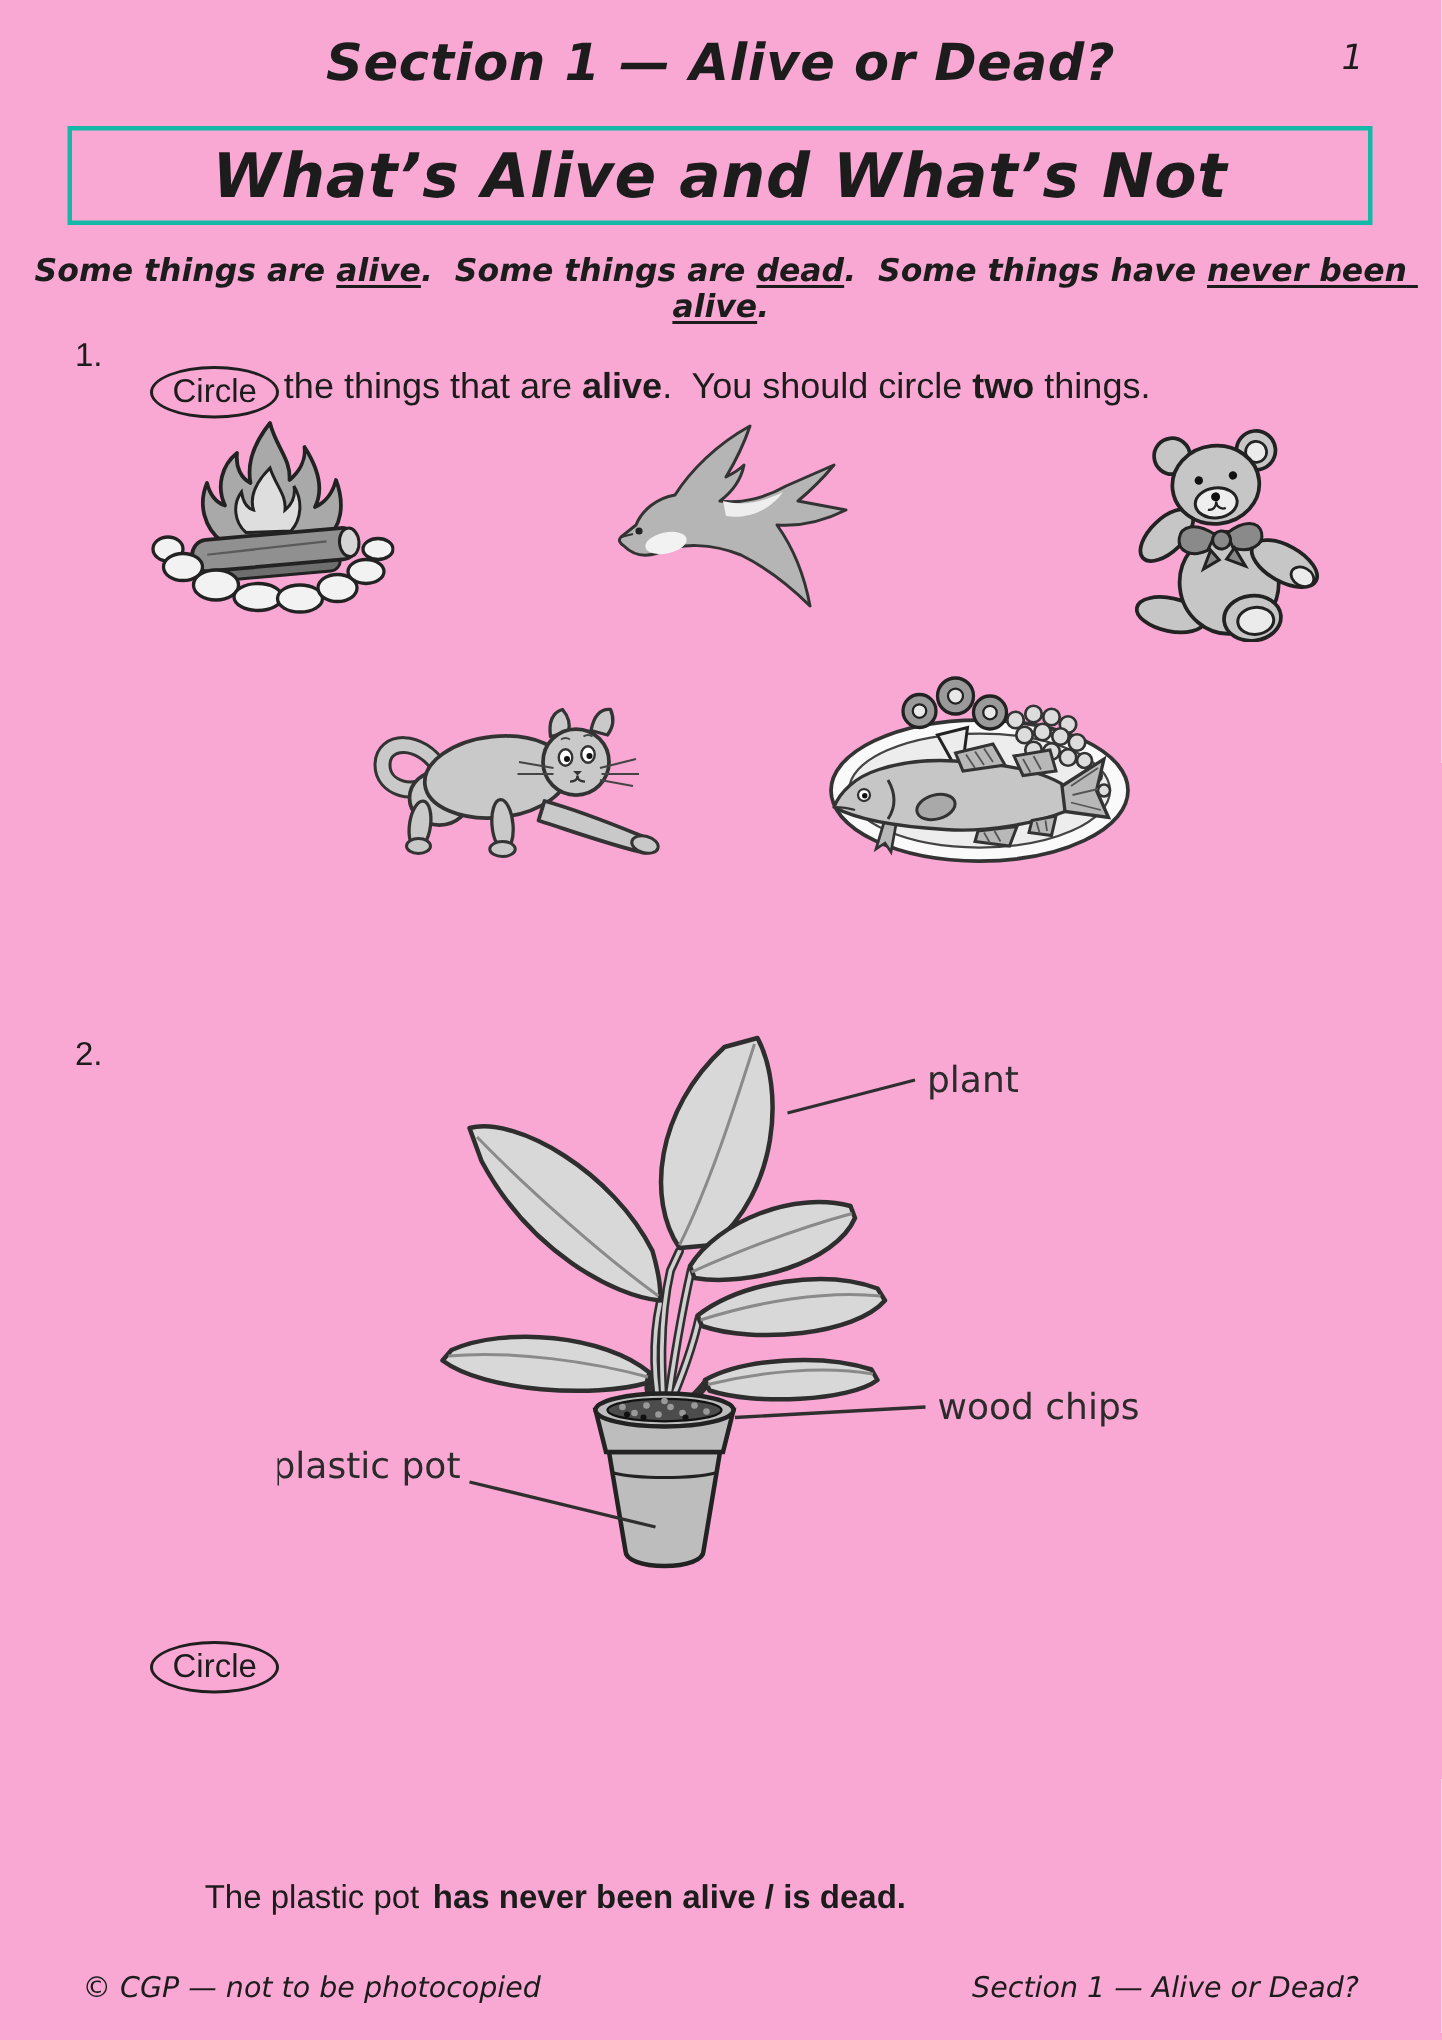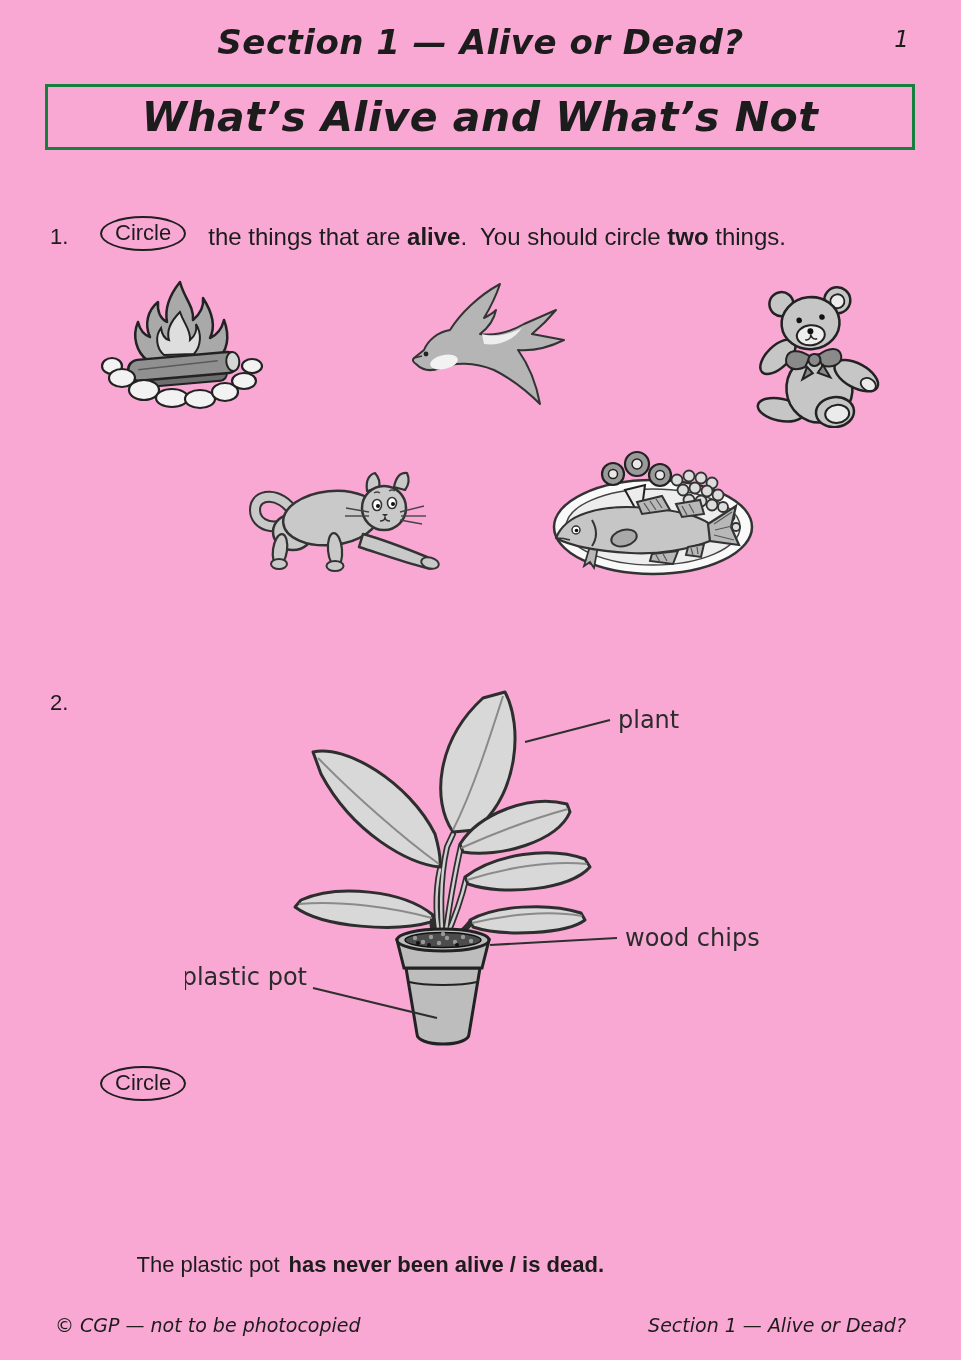--- a/index.html
+++ b/index.html
@@ -3,29 +3,29 @@
 <meta charset="utf-8">
 <style>
   html,body{margin:0;padding:0;background:#ffffff;}
   .page{position:relative;width:961px;height:1360px;background:#f9a8d4;overflow:hidden;
         font-family:"Liberation Sans",sans-serif;color:#1c1c1c;}
   .abs{position:absolute;}
   
   .hdr-title{left:0;right:0;top:22px;text-align:center;
      font-family:"DejaVu Sans",sans-serif;font-style:italic;font-weight:bold;font-size:34px;letter-spacing:.5px;}
   .pg-num{right:52px;top:26px;font-family:"DejaVu Sans",sans-serif;font-style:italic;font-size:23px;}
-  .title-box{left:45px;top:84px;width:864px;height:60px;border:3px solid #15803d;
+  .title-box{left:45px;top:84px;width:864px;height:60px;border:3px solid #14b8a6;
      display:flex;align-items:center;justify-content:center;}
   .title-box .t{font-family:"DejaVu Sans",sans-serif;font-style:italic;font-weight:bold;font-size:41px;letter-spacing:.5px;}
   .intro{left:0;right:0;top:168px;text-align:center;font-family:"DejaVu Sans",sans-serif;
      font-style:italic;font-weight:600;font-size:21px;white-space:pre-wrap;}
   .u{text-decoration:underline;text-underline-offset:3px;text-decoration-thickness:1.5px;}
   
   .qnum{font-size:22px;}
-  .qrow{display:flex;align-items:flex-end;gap:22px;font-size:22px;}
+  .qrow{display:flex;align-items:flex-start;gap:3px;font-size:22px;margin-top:28px;}
   .circle-oval{display:inline-block;border:2.5px solid #1f1f1f;border-radius:50%;
      padding:2px 13px 4px;font-size:22px;line-height:1.15;}
   .qtext{font-size:24px;white-space:pre-wrap;}
   b{font-weight:bold;}
   .statement{left:112px;font-size:22px;white-space:pre-wrap;}
   .statement .opts{font-weight:bold;margin-left:9px;}
   .statement .end{font-weight:bold;}
   
   .foot{top:1314px;font-family:"DejaVu Sans",sans-serif;font-style:italic;font-size:19px;}
   svg{display:block;}
@@ -36,20 +36,21 @@
 
 <div class="page">
 
   <div class="abs hdr-title">Section 1 — Alive or Dead?</div>
   <div class="abs pg-num">1</div>
 
   <div class="abs title-box">
     <span class="t">What’s Alive and What’s Not</span>
   </div>
 
+  <div class="abs intro"><span>Some things are </span><span class="u">alive</span><span>.  Some things are </span><span class="u">dead</span><span>.  Some things have </span><span class="u">never been alive</span><span>.</span></div>
 
   <div class="abs qnum" style="left:50px;top:224px;">1.</div>
   <div class="abs qrow" style="left:100px;top:216px;">
     <span class="circle-oval">Circle</span>
     <span class="qtext"><span>the things that are </span><b>alive</b><span>.  You should circle </span><b>two</b><span> things.</span></span>
   </div>
 
   <svg class="abs" style="left:98px;top:278px;" width="165" height="135" viewBox="0 0 165 135">
     <g>
       <path d="M82,4 C86,20 96,28 95,42 C102,36 106,28 105,20 C114,34 118,48 112,60

